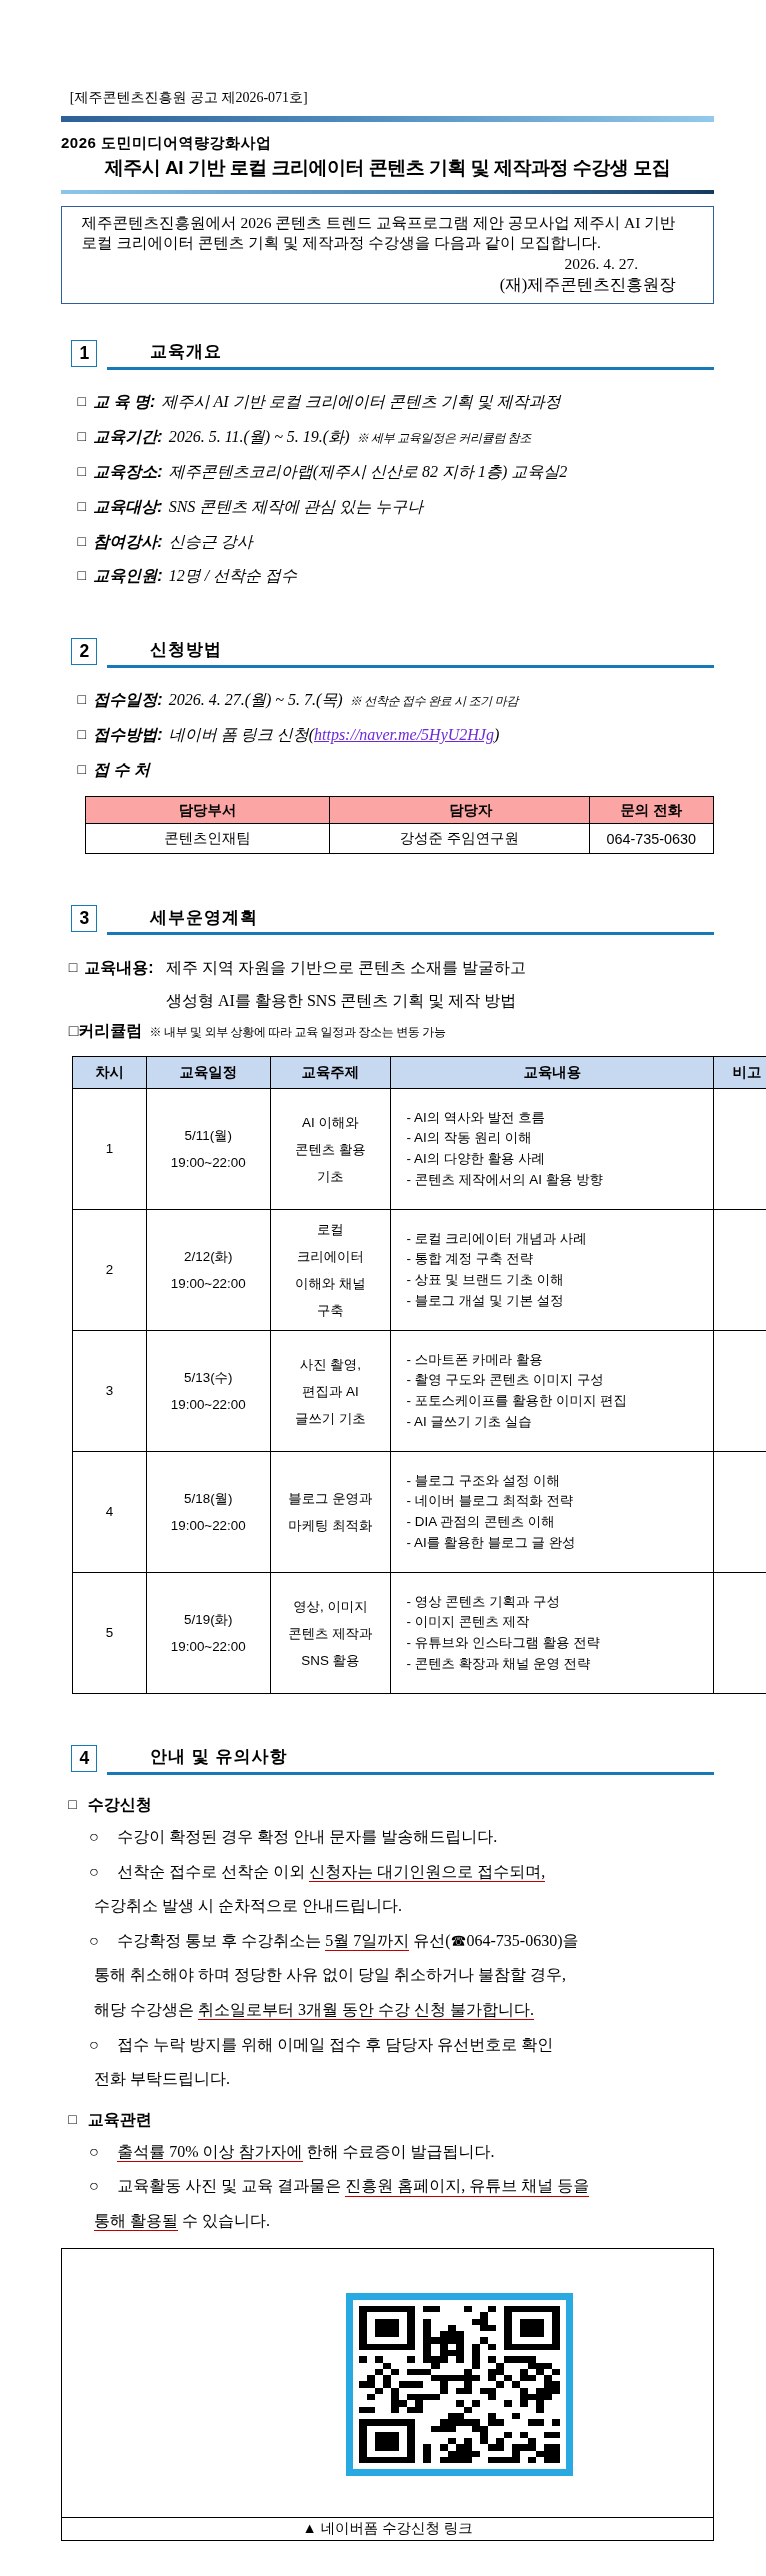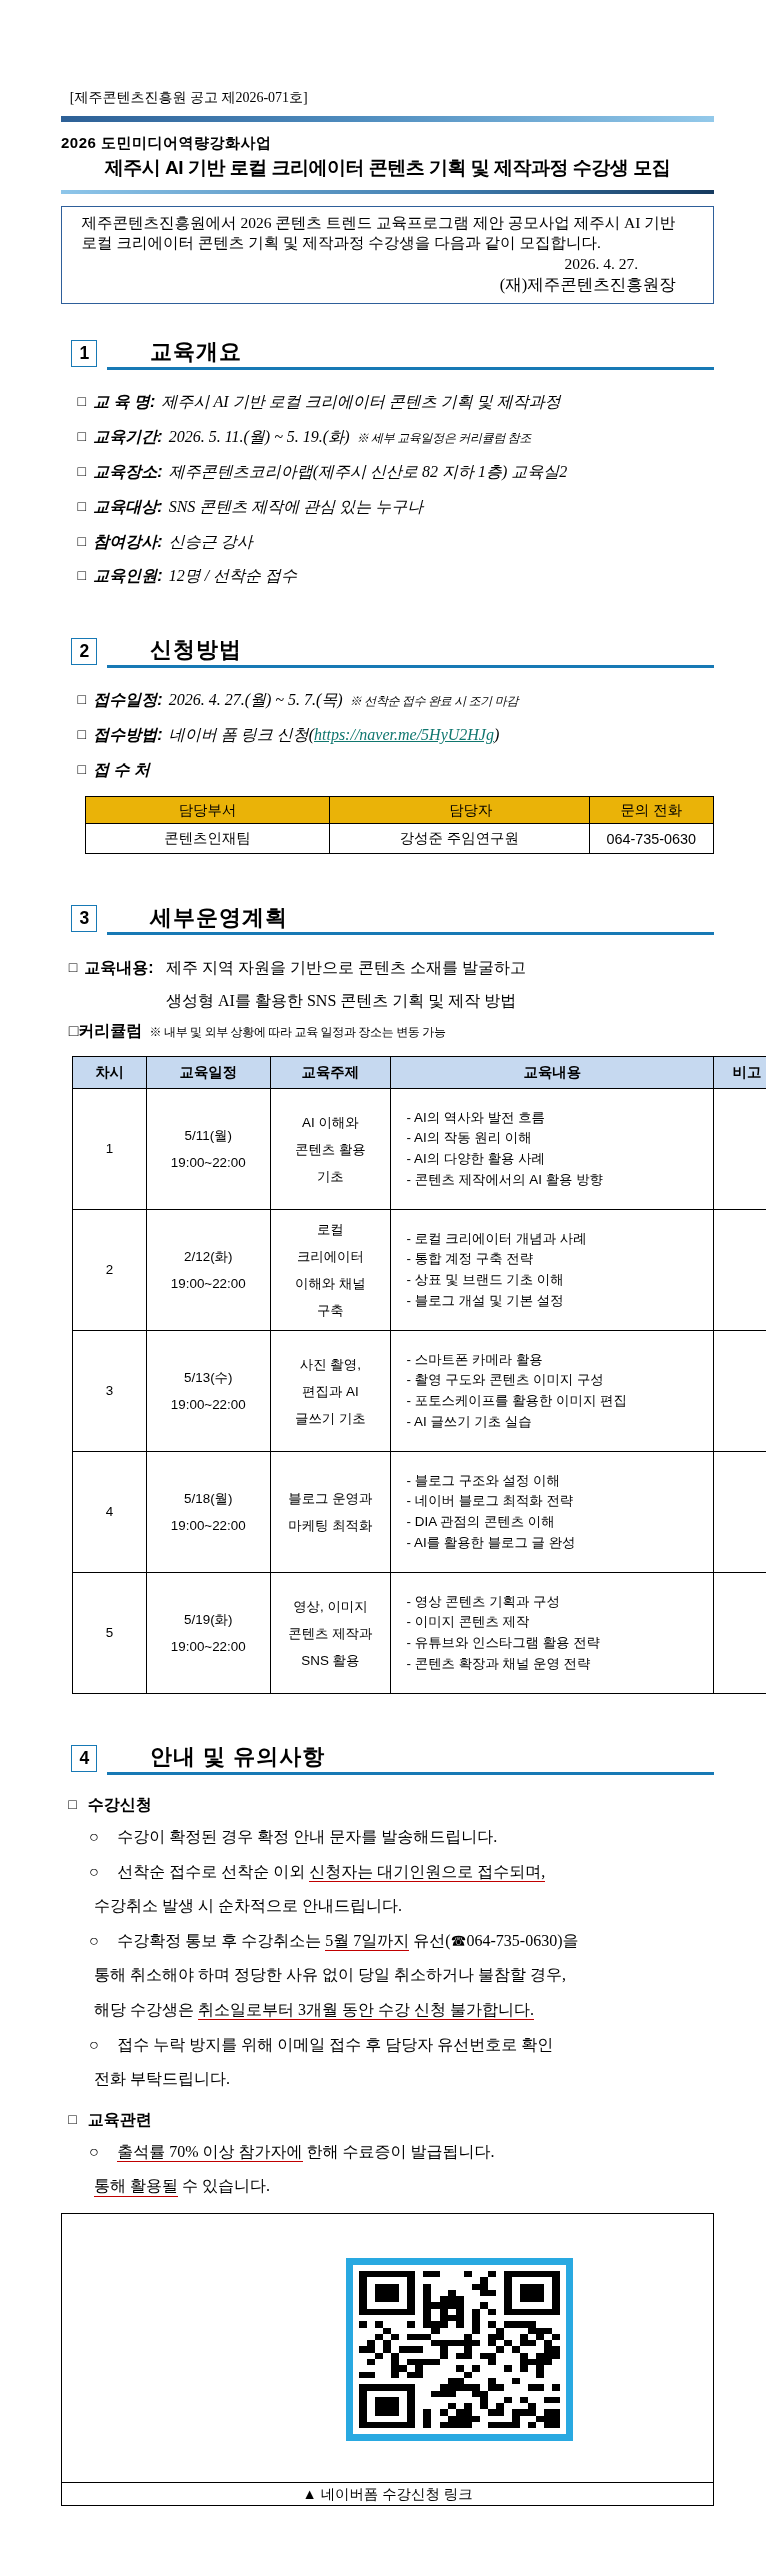--- a/index.html
+++ b/index.html
@@ -26,37 +26,37 @@
 
   
   .sec{margin-top:49px;}
   .sec.first{margin-top:34px;}
   .sec-head{position:relative;height:32px;}
   .sec-rule{position:absolute;left:46px;right:0;bottom:0;height:3.1px;background:#1779b5;}
   .sec-no{position:absolute;left:10.3px;bottom:3.1px;width:24px;height:25px;border:1.5px solid #1779b5;
           display:flex;align-items:center;justify-content:center;
           font-family:"Liberation Sans","DejaVu Sans",sans-serif;font-weight:bold;font-size:17.5px;background:#fff;}
   .sec-title{position:absolute;left:89px;bottom:7.2px;font-family:"Liberation Sans","DejaVu Sans",sans-serif;
-             font-weight:bold;font-size:22px;line-height:20.6px;letter-spacing:1px;}
+             font-weight:bold;font-size:17px;line-height:20.6px;letter-spacing:1px;}
 
   
   .items{margin-top:22px;font-style:italic;}
   .item{padding-left:16.5px;font-size:16px;line-height:20.6px;margin-bottom:14px;white-space:nowrap;}
   .item .sq,.grp .sq,.content-row .sq{font-family:"Liberation Sans","DejaVu Sans",sans-serif;font-size:14px;margin-right:7.2px;position:relative;top:-1px;}
   .item .lbl{font-family:"Liberation Sans","DejaVu Sans",sans-serif;font-weight:bold;}
   .item .val{margin-left:6.2px;}
   .note{font-size:12px;margin-left:7.2px;letter-spacing:-0.3px;}
-  a.link{color:#0f766e;text-decoration:underline;}
+  a.link{color:#6d28d9;text-decoration:underline;}
 
   
   .contact-table{margin:16px 0 0 24px;border-collapse:collapse;width:629px;
                  font-family:"Liberation Sans","DejaVu Sans",sans-serif;font-size:14.4px;text-align:center;}
   .contact-table,.contact-table th,.contact-table td{border:0.5px solid #000;}
   .contact-table{border:1.5px solid #000;}
-  .contact-table th{background:#eab308;height:24px;font-weight:normal;border-bottom:1.5px solid #000;}
+  .contact-table th{background:#fca5a5;height:24px;font-weight:bold;border-bottom:1.5px solid #000;}
   .contact-table td{height:27px;font-weight:normal;}
   .contact-table .c1{width:255px;} .contact-table .c2{width:247px;padding-left:24px;} .contact-table .c3{width:127px;}
 
   
   .content-row{display:flex;padding-left:7.7px;margin-top:15.5px;font-size:16px;line-height:33px;}
   .content-row .clbl{font-family:"Liberation Sans","DejaVu Sans",sans-serif;font-weight:bold;white-space:nowrap;margin-right:12.4px;}
   .curr-row{padding-left:7.7px;margin-top:4.1px;font-size:16px;line-height:20.6px;}
   .curr-row .lbl{font-family:"Liberation Sans","DejaVu Sans",sans-serif;font-weight:bold;}
 
   
@@ -311,20 +311,21 @@
             <div class="blt-line cont"><span>수강취소 발생 시 순차적으로 안내드립니다.</span></div>
             <div class="blt-line"><span class="circ">○</span><span>수강확정 통보 후 수강취소는 </span><span class="ru">5월 7일까지</span><span> 유선(☎064-735-0630)을</span></div>
             <div class="blt-line cont"><span>통해 취소해야 하며 정당한 사유 없이 당일 취소하거나 불참할 경우,</span></div>
             <div class="blt-line cont"><span>해당 수강생은 </span><span class="ru">취소일로부터 3개월 동안 수강 신청 불가합니다.</span></div>
             <div class="blt-line"><span class="circ">○</span><span>접수 누락 방지를 위해 이메일 접수 후 담당자 유선번호로 확인</span></div>
             <div class="blt-line cont"><span>전화 부탁드립니다.</span></div>
           </div>
           <div class="grp"><span class="sq">□ </span><span>교육관련</span></div>
           <div class="blts">
             <div class="blt-line"><span class="circ">○</span><span class="ru">출석률 70% 이상 참가자에</span><span> 한해 수료증이 발급됩니다.</span></div>
+            <div class="blt-line"><span class="circ">○</span><span>교육활동 사진 및 교육 결과물은 </span><span class="ru">진흥원 홈페이지, 유튜브 채널 등을</span></div>
             <div class="blt-line cont"><span class="ru">통해 활용될</span><span> 수 있습니다.</span></div>
           </div>
         </div>
     </div>
 
     <div class="qr-box">
       <div class="qr-frame">
         <div class="qr-white">
           <svg id="qr-svg" viewBox="0 0 25 25" preserveAspectRatio="none" shape-rendering="crispEdges" xmlns="http://www.w3.org/2000/svg">
               <rect x="0" y="0" width="1" height="1" fill="#000"></rect>

